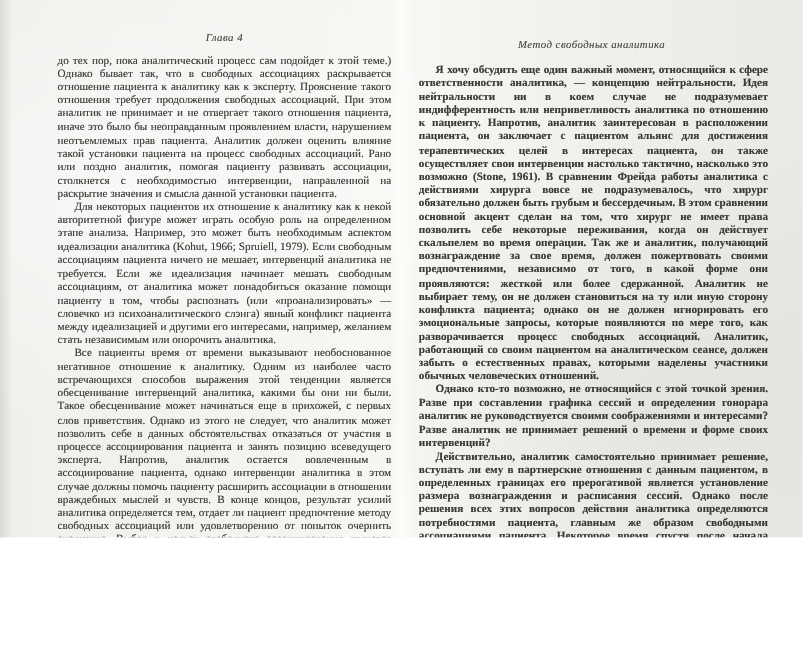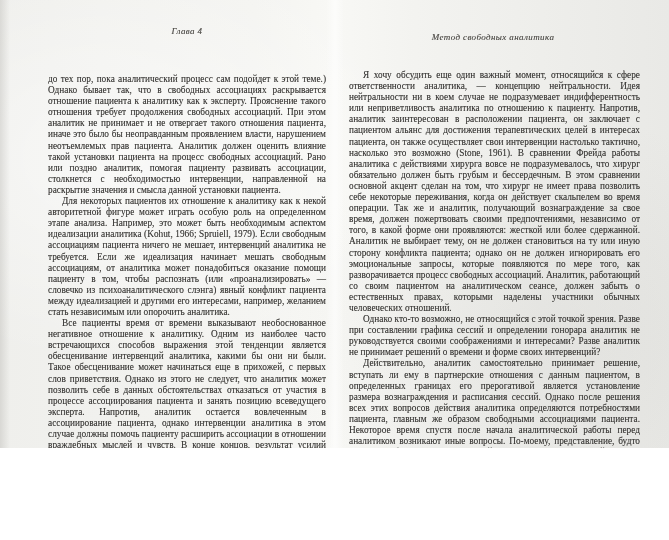--- a/index.html
+++ b/index.html
@@ -38,24 +38,23 @@
   }
   .rh-left  { left: 48px;  top: 26px; width: 278px; }
   .rh-right { left: 348px; top: 32px; width: 290px; }
   .body-text {
     position: absolute;
     text-align: justify;
     font-size: 9.3px;
     line-height: 11.1px;
     color: #3b3a38;
     text-shadow: 0 0 0.5px rgba(70,68,64,0.5);
-    margin-top: 28px;
   }
   .bt-left  { left: 48px;  top: 46px; width: 278px; }
-  .bt-right { left: 349px; top: 42px; width: 291px; }
+  .bt-right { left: 349px; top: 54px; width: 291px; font-weight: bold; }
   .para { margin: 0; text-indent: 14px; }
   .para.no-indent { text-indent: 0; }
   .page-num {
     position: absolute;
     font-size: 9.5px;
     color: #45443f;
     text-shadow: 0 0 0.5px rgba(70,68,64,0.5);
   }
   .pn-left  { left: 50px;  top: 490px; }
   .pn-right { left: 610px; top: 492px; }

